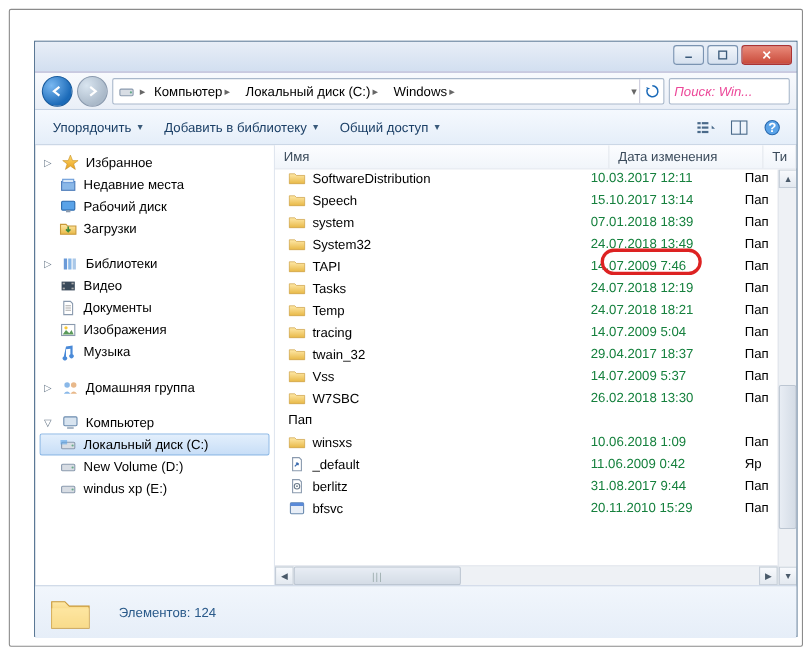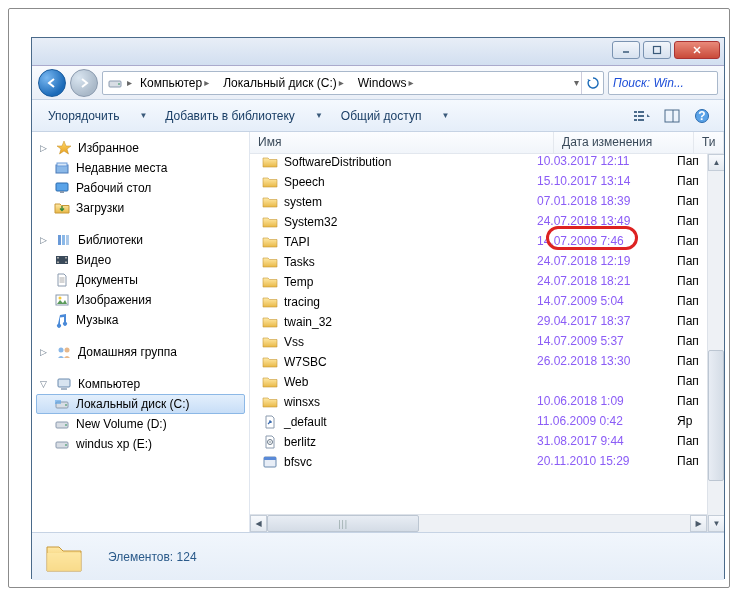--- a/index.html
+++ b/index.html
@@ -12,23 +12,23 @@
 .win-btn.close { width: 46px; background: linear-gradient(#e98a7a,#c94a3a); border-color: #a33; color: #fff; }
 .win-btn svg { display: block; }
 .navbar { height: 34px; background: linear-gradient(#f8fafd,#eaeff7); border-bottom: 1px solid #c6d3e4; display: flex; align-items: center; padding: 0 6px; gap: 4px; }
 .navcircle { width: 28px; height: 28px; border-radius: 50%; background: radial-gradient(circle at 30% 30%,#79b8f1,#1b6ab8 70%); border: 1px solid #185a9c; display: flex; align-items: center; justify-content: center; color: #fff; }
 .navcircle.fwd { background: radial-gradient(circle at 30% 30%,#d9e5f0,#aab9c9 70%); border-color: #8a9aae; color: #eef; }
 .addrwrap { flex: 1; height: 24px; border: 1px solid #a9b8cb; background: #fff; display: flex; align-items: center; border-radius: 2px; }
 .addr-crumb { display: flex; align-items: center; padding: 0 6px; height: 100%; white-space: nowrap; cursor: default; }
 .addr-sep { color: #666; padding: 0 2px; font-size: 10px; }
 .addr-icon { width: 16px; height: 16px; margin: 0 2px 0 4px; }
 .addr-refresh { width: 22px; height: 22px; border-left: 1px solid #ccd; display: flex; align-items: center; justify-content: center; }
-.searchbox { width: 110px; height: 24px; border: 1px solid #a9b8cb; background: #fff; display: flex; align-items: center; padding: 0 4px; border-radius: 2px; color: #1d4ed8; font-style: italic; }
+.searchbox { width: 110px; height: 24px; border: 1px solid #a9b8cb; background: #fff; display: flex; align-items: center; padding: 0 4px; border-radius: 2px; color: #ec4899; font-style: italic; }
 .toolbar { height: 32px; background: linear-gradient(#f5f9fe,#e5eef9); border-bottom: 1px solid #c6d3e4; display: flex; align-items: center; padding: 0 8px; gap: 2px; }
-.tool-item { padding: 4px 8px; display: flex; align-items: center; gap: 20px; color: #1b3f66; cursor: default; border-radius: 2px; }
+.tool-item { padding: 4px 8px; display: flex; align-items: center; gap: 4px; color: #1b3f66; cursor: default; border-radius: 2px; }
 .tool-drop { font-size: 8px; color: #3a5a7a; }
 .tool-right { margin-left: auto; display: flex; gap: 2px; }
 .tool-iconbtn { width: 28px; height: 24px; display: flex; align-items: center; justify-content: center; border-radius: 2px; }
 .body { display: flex; height: 400px; }
 .sidebar { width: 218px; border-right: 1px solid #e0e6ef; padding: 6px 4px; overflow: hidden; position: relative; }
 .sb-group { margin-bottom: 12px; }
 .sb-item { display: flex; align-items: center; gap: 6px; padding: 2px 4px 2px 18px; height: 20px; cursor: default; white-space: nowrap; }
 .sb-item.head { padding-left: 4px; font-weight: normal; }
 .sb-item.selected { background: linear-gradient(#e3effc,#c8def7); border: 1px solid #8cb8e6; border-radius: 2px; padding-left: 17px; }
 .sb-exp { width: 10px; font-size: 9px; color: #6a7a8a; }
@@ -36,21 +36,21 @@
 .main { flex: 1; display: flex; flex-direction: column; overflow: hidden; }
 .columns { display: flex; border-bottom: 1px solid #e2e7ee; height: 22px; background: linear-gradient(#fcfdff,#f1f5fa); }
 .col { padding: 3px 8px; border-right: 1px solid #e4e8ee; color: #3a4a5a; cursor: default; }
 .col.name { flex: 1; }
 .col.date { width: 140px; }
 .col.type { width: 30px; }
 .filelist { flex: 1; overflow: hidden; position: relative; }
 .file-row { display: flex; align-items: flex-start; height: 20px; padding-left: 12px; cursor: default; }
 .file-name { flex: 1; display: flex; align-items: center; gap: 6px; }
 .file-icon { width: 16px; height: 16px; flex-shrink: 0; }
-.file-date { width: 140px; color: #8b5cf6; }
+.file-date { width: 140px; color: #15803d; }
 .file-type { width: 30px; color: #000000; }
 .highlight { position: absolute; left: 296px; top: 72px; width: 92px; height: 24px; border: 3px solid #d22; border-radius: 12px; pointer-events: none; z-index: 10; }
 .hscroll { height: 18px; background: #f0f2f5; border-top: 1px solid #dde2e9; display: flex; align-items: center; }
 .hscroll-btn { width: 17px; height: 17px; background: linear-gradient(#f8fafd,#e3e9f0); border: 1px solid #c4cdd8; display: flex; align-items: center; justify-content: center; font-size: 8px; color: #4a5a6a; }
 .hscroll-track { flex: 1; height: 17px; background: #eef1f5; position: relative; }
 .hscroll-thumb { position: absolute; left: 0; width: 36%; height: 100%; background: linear-gradient(#e8edf4,#d4dce6); border: 1px solid #bcc6d2; border-radius: 2px; display:flex; align-items:center; justify-content:center; color:#9aa; font-size:9px; letter-spacing:1px;}
 .vscroll { width: 17px; background: #f0f2f5; border-left: 1px solid #dde2e9; display: flex; flex-direction: column; }
 .vscroll-track { flex: 1; position: relative; background: #eef1f5; }
 .vscroll-thumb { position: absolute; top: 52%; left: 0; right: 0; height: 38%; background: linear-gradient(90deg,#e8edf4,#d4dce6); border: 1px solid #bcc6d2; border-radius: 2px; }
 .statusbar { height: 48px; background: linear-gradient(#f1f6fc,#e6eef8); border-top: 1px solid #c6d3e4; display: flex; align-items: center; padding: 4px 12px; gap: 24px; }
@@ -197,21 +197,21 @@
                 <rect x="2" y="5" width="12" height="8" fill="#8ab8e8" stroke="#4a7ab8"></rect>
                 <rect x="3" y="3" width="10" height="3" fill="#d8e8f8" stroke="#6a9ad8"></rect>
               </svg>
               <span>Недавние места</span>
             </div>
         <div class="sb-item">
               <svg class="sb-icon" viewBox="0 0 16 16">
                 <rect x="2" y="3" width="12" height="8" rx="1" fill="#5aa3e8" stroke="#2a6aae"></rect>
                 <rect x="6" y="11" width="4" height="2" fill="#8a9aae"></rect>
               </svg>
-              <span>Рабочий стол</span>
+              <span>Рабочий диск</span>
             </div>
         <div class="sb-item">
               <svg class="sb-icon" viewBox="0 0 16 16">
                 <path class="folder-svg" d="M1 4 L6 4 L7.5 5.5 L15 5.5 L15 13 L1 13 Z" stroke="#c89838"></path>
                 <path d="M8 6 L8 10 M6 8.5 L8 10.5 L10 8.5" stroke="#3a8a3a" stroke-width="1.4" fill="none"></path>
               </svg>
               <span>Загрузки</span>
             </div>
       </div>
       <div class="sb-group">
@@ -418,26 +418,20 @@
                   <div class="file-name">
                     <svg class="file-icon" viewBox="0 0 16 16">
                       <path class="folder-svg" d="M1 4 L6 4 L7.5 5.5 L15 5.5 L15 13 L1 13 Z" stroke="#c89838" stroke-width=".6"></path>
                     </svg>
                     <span>W7SBC</span>
                   </div>
                   <div class="file-date">26.02.2018 13:30</div>
                   <div class="file-type">Пап</div>
                 </div>
                 <div class="file-row">
-                  <div class="file-name">
-                    <svg class="file-icon" viewBox="0 0 16 16">
-                      <path class="folder-svg" d="M1 4 L6 4 L7.5 5.5 L15 5.5 L15 13 L1 13 Z" stroke="#c89838" stroke-width=".6"></path>
-                    </svg>
-                    <span>Web</span>
-                  </div>
                   <div class="file-type">Пап</div>
                 </div>
                 <div class="file-row">
                   <div class="file-name">
                     <svg class="file-icon" viewBox="0 0 16 16">
                       <path class="folder-svg" d="M1 4 L6 4 L7.5 5.5 L15 5.5 L15 13 L1 13 Z" stroke="#c89838" stroke-width=".6"></path>
                     </svg>
                     <span>winsxs</span>
                   </div>
                   <div class="file-date">10.06.2018 1:09</div>

